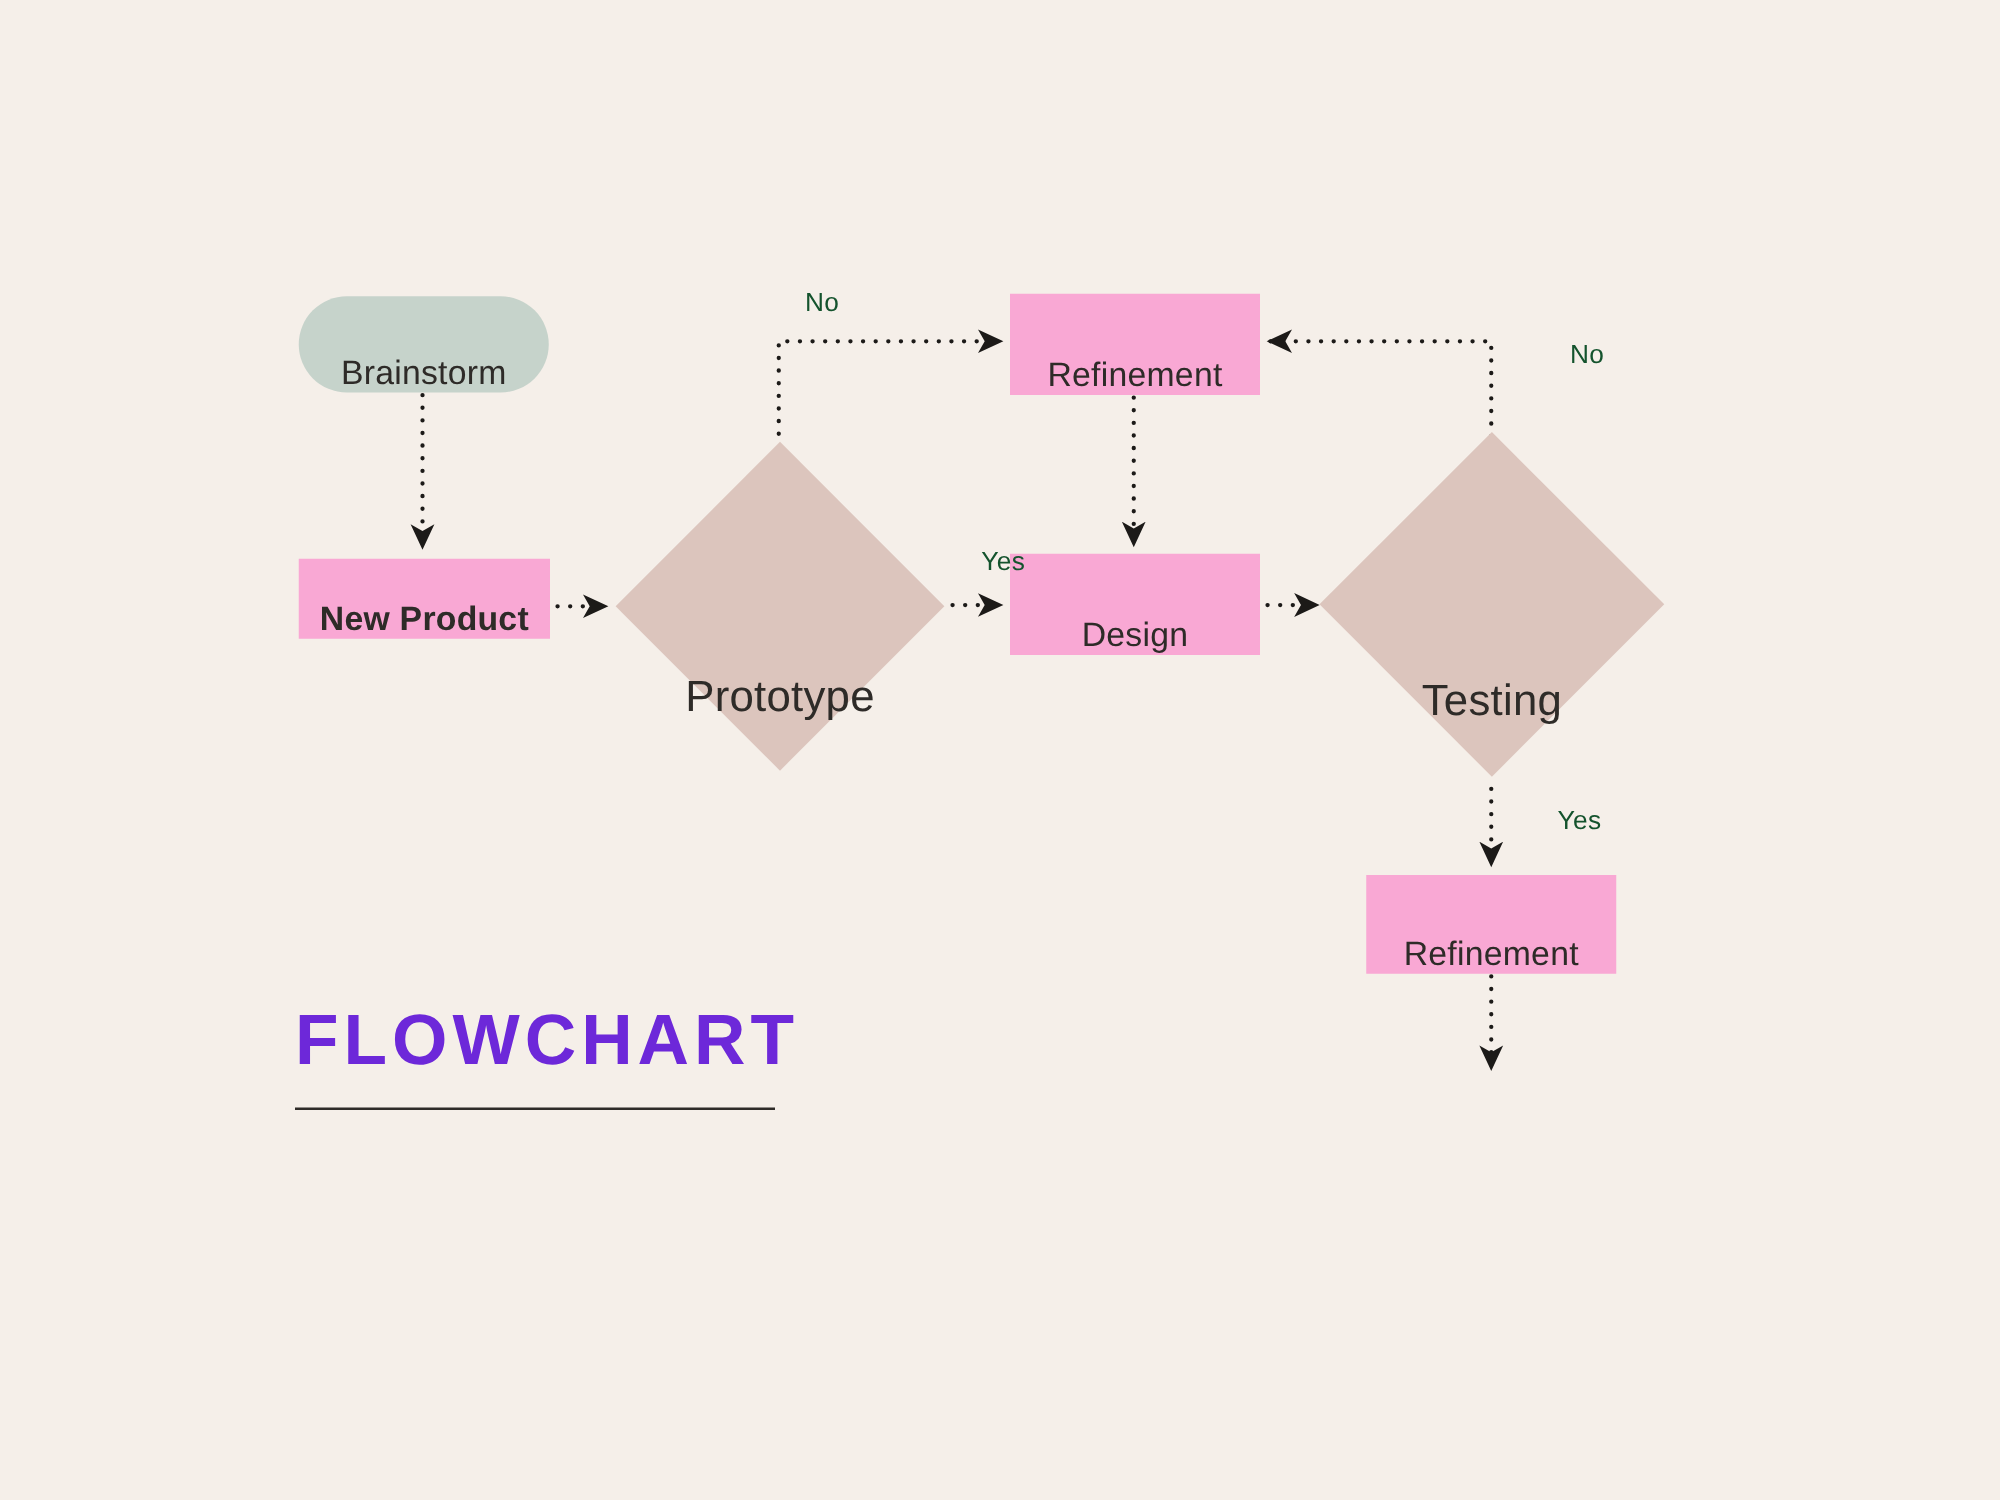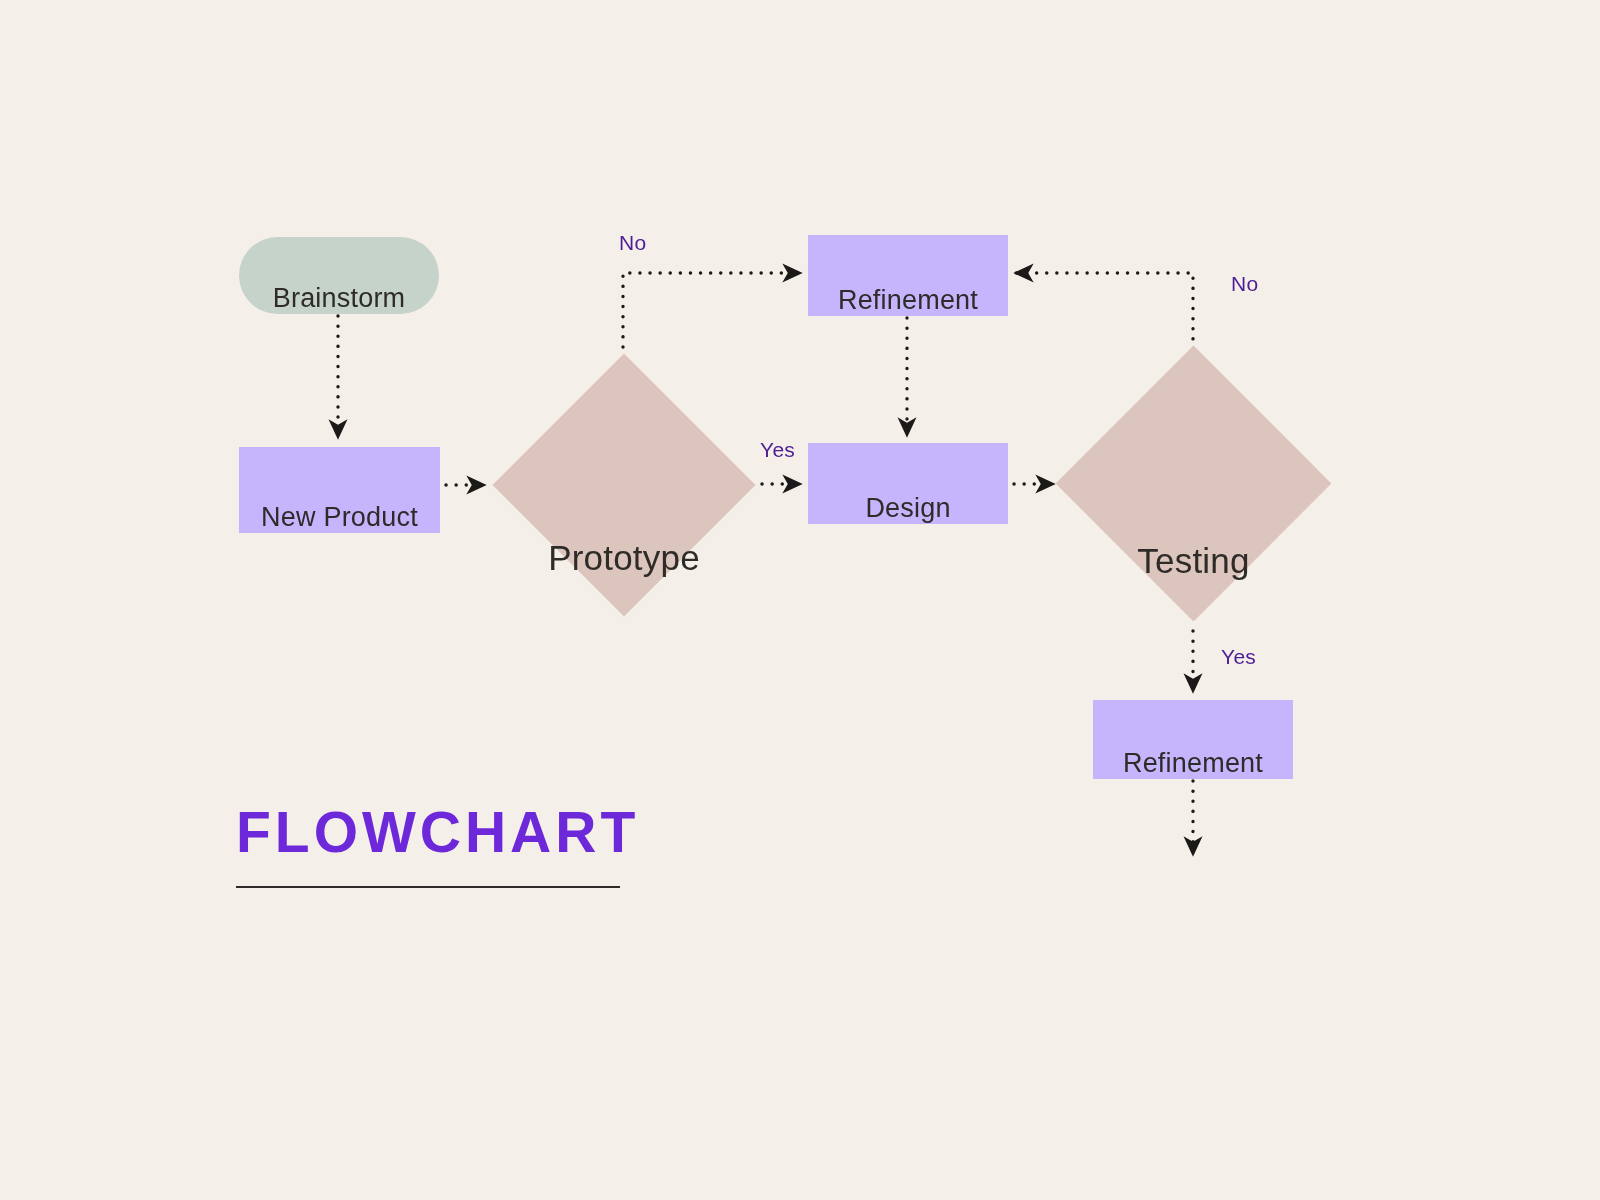--- a/index.html
+++ b/index.html
@@ -40,21 +40,21 @@
     font-weight: 400;
     letter-spacing: 0.2px;
     box-sizing: border-box;
   }
   .node-terminator {
     border-radius: 999px;
     background: #c6d3cb;
     font-size: 27px;
   }
   .node-process {
-    background: #c4b5fd;
+    background: #f9a8d4;
     font-size: 27px;
   }
   .node-decision {
     background: transparent;
     font-size: 35px;
   }
   .node-decision .diamond-shape {
     position: absolute;
     left: 0; top: 0;
     width: 100%; height: 100%;
@@ -64,23 +64,24 @@
   .node-decision .diamond-label {
     position: relative;
     z-index: 2;
   }
 
   
   .edge-label {
     position: absolute;
     font-family: "Liberation Sans", sans-serif;
     font-size: 21px;
-    color: #4c1d95;
+    color: #14532d;
     white-space: nowrap;
     letter-spacing: 0.3px;
+    margin-left: 25px;
   }
 
   
   #title-block {
     position: absolute;
     left: 236px;
     top: 800px;
     width: 420px;
   }
   #title-line-1 {
@@ -138,21 +139,21 @@
       <path d="M1193,631 L1193,691"></path>
 
       <path d="M1193,781 L1193,854"></path>
     </g>
   </svg>
 
   <div class="node node-terminator" style="left:239px; top:237px; width:200px; height:77px;">
     <span>Brainstorm</span>
   </div>
 
-  <div class="node node-process" style="left:239px; top:447px; width:201px; height:86px;">
+  <div class="node node-process" style="left:239px; top:447px; width:201px; height:64px;font-weight:bold;">
     <span>New Product</span>
   </div>
 
   <div class="node node-decision" style="left:531px; top:392px; width:186px; height:186px;">
     <span class="diamond-shape"></span>
     <span class="diamond-label">Prototype</span>
   </div>
 
   <div class="node node-process" style="left:808px; top:235px; width:200px; height:81px;">
     <span>Refinement</span>

